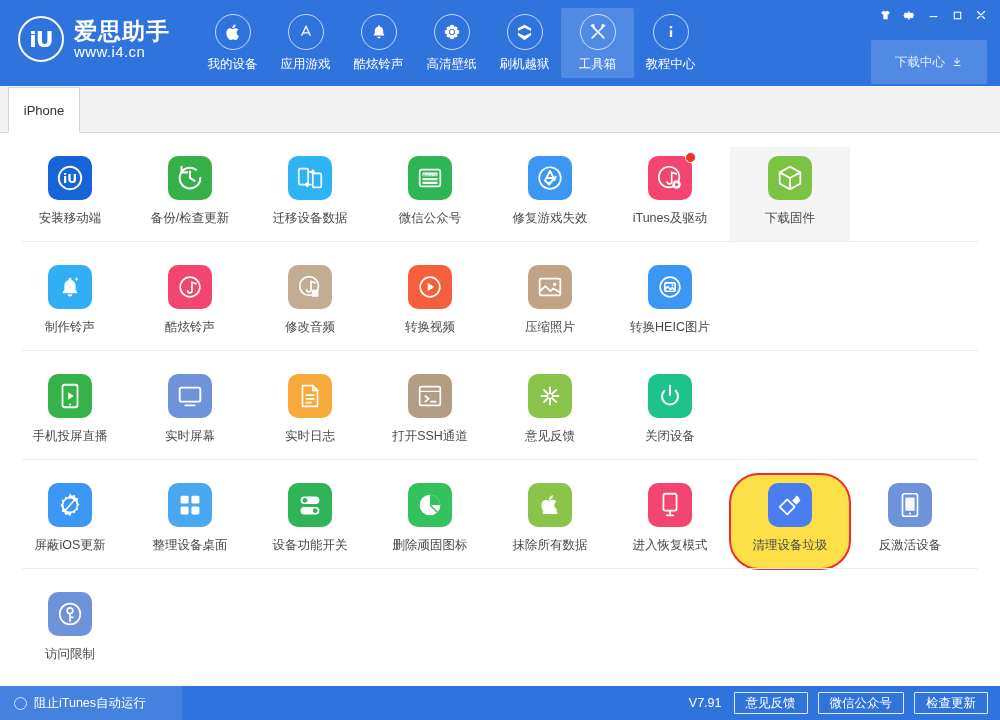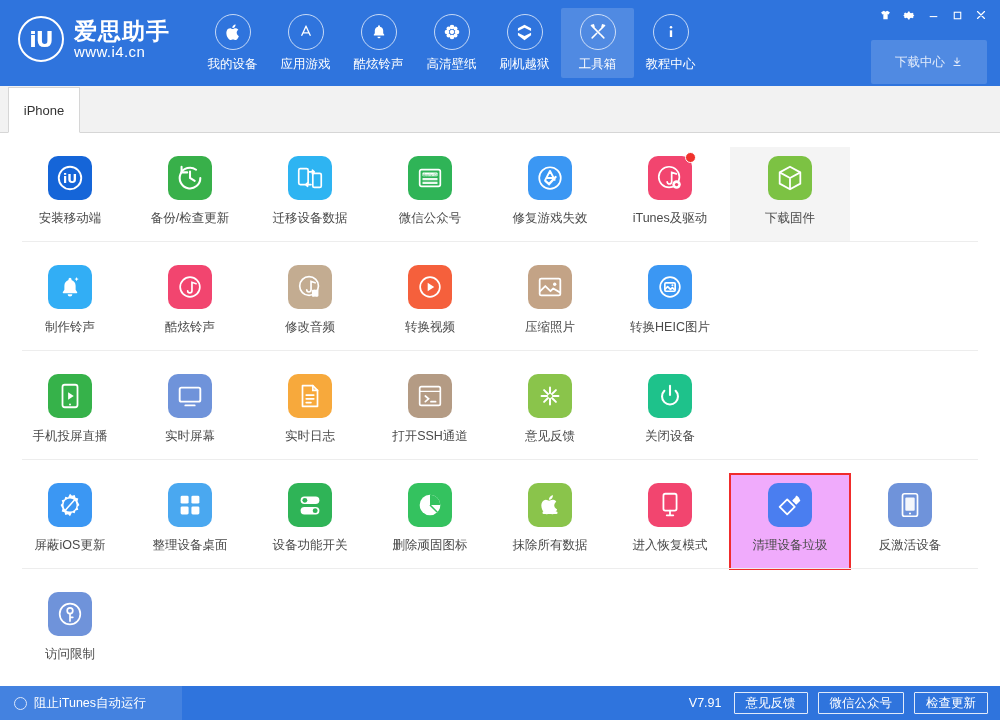--- a/index.html
+++ b/index.html
@@ -125,21 +125,21 @@
   }
   .cell {
     width: 120px; height: 95px;
     display: flex; flex-direction: column;
     align-items: center; justify-content: flex-start;
     padding-top: 9px;
     cursor: pointer;
     position: relative;
   }
   .cell.hovered { background: #f4f4f4; }
-  .cell.selected { outline: 2px solid #f02c2c; outline-offset: -1px; background:#f0abfc; }
+  .cell.selected { outline: 2px solid #f02c2c; outline-offset: -1px; background:#fde047;border-radius:29px; }
   .tool-ico {
     width: 44px; height: 44px; border-radius: 10px;
     display: flex; align-items: center; justify-content: center;
     position: relative;
   }
   .tool-ico svg { display:block; }
   .tool-label {
     margin-top: 10px; font-size: 12.5px; color: #4a4a4a;
     white-space: nowrap;
   }

